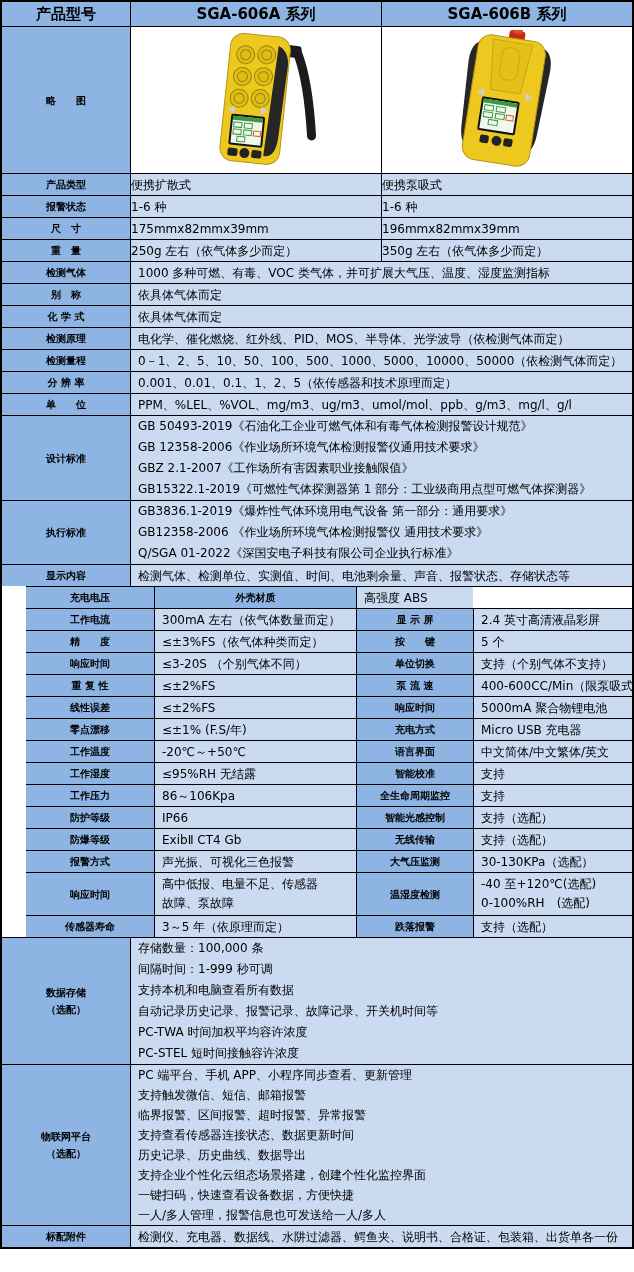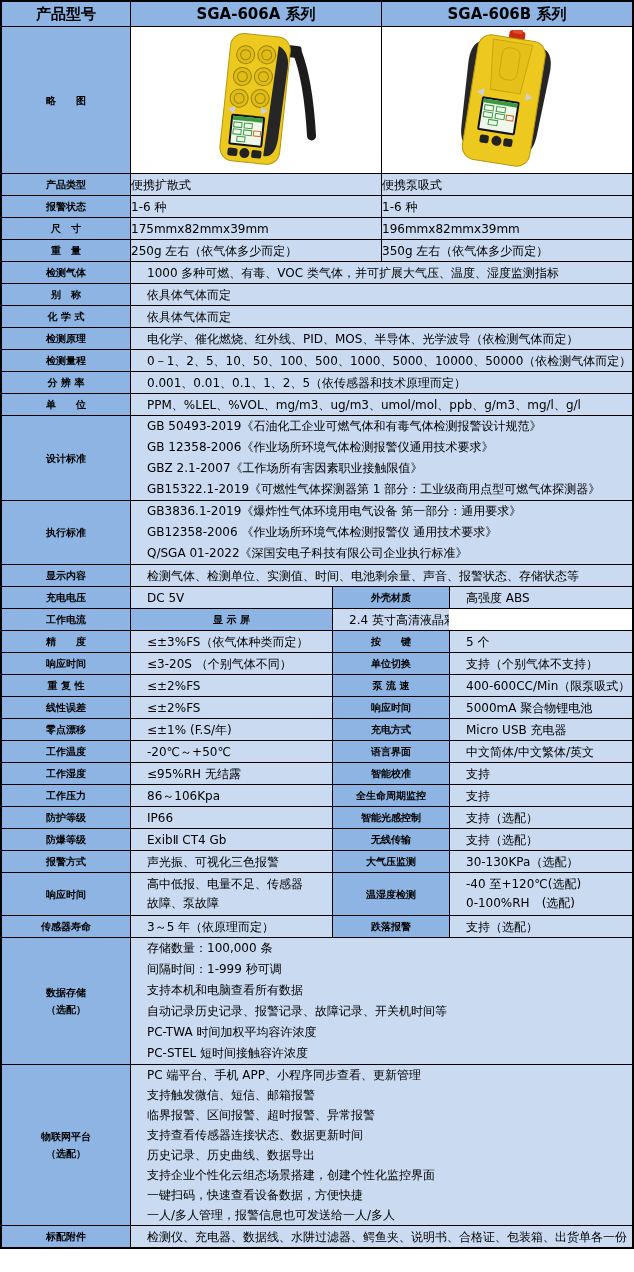--- a/index.html
+++ b/index.html
@@ -9,21 +9,21 @@
     box-sizing:border-box;
     border:2px solid #000;
     background:#fff;
     overflow:hidden;
   }
   .row{display:grid;border-top:1px solid #000;}
   .sheet > .row:first-child{border-top:none;}
   #rows-host{display:contents;}
   .cols2{grid-template-columns:128px 251px 251px;}
   .colspan{grid-template-columns:128px 502px;}
-  .cols4{grid-template-columns:128px 202px 117px 183px;}
+  .cols4{grid-template-columns:128px 202px 117px 183px;margin-left:24px;}
   .h1{height:21px;}
   .h2{height:42px;}
   .hdr{height:24px;}
   .himg{height:146px;}
   .c{
     box-sizing:border-box;
     border-left:1px solid #000;
     display:flex;
     align-items:center;
     overflow:hidden;
@@ -38,21 +38,21 @@
     text-align:center;
     flex-direction:column;
     line-height:17px;
   }
   .val{
     background:var(--val-bg,#C9DAF1);
     font-size:12px;
     line-height:20px;
   }
   .val.center{justify-content:flex-start;text-align:center;}
-  .val.left{padding:0 16px;}
+  .val.left{padding:0 7px;}
   .val .ln{white-space:nowrap;}
   .stack{flex-direction:column;align-items:flex-start;justify-content:center;padding:2px 7px;}
   .stack .ln{line-height:21px;}
   .lh20 .stack .ln{line-height:20px;}
   .h2 .stack .ln{line-height:19px;text-align:center;}
   .imgcell{background:#fff;justify-content:center;}
   .hdrcell{font-size:15px;}
   svg{display:block;}
 </style>
 </head>
@@ -278,32 +278,32 @@
         <div class="c lab">
           <div>显示内容</div>
         </div>
         <div class="c val left">
           <div class="ln">检测气体、检测单位、实测值、时间、电池剩余量、声音、报警状态、存储状态等</div>
         </div>
       </div><div class="row cols4 h1">
         <div class="c lab">
           <div>充电电压</div>
         </div>
-        <div class="c val left">
-          <div class="ln">DC 5V</div>
-        </div>
         <div class="c lab">
           <div>外壳材质</div>
         </div>
         <div class="c val left">
           <div class="ln">高强度 ABS</div>
         </div>
       </div><div class="row cols4 h1">
         <div class="c lab">
           <div>工作电流</div>
+        </div>
+        <div class="c val left">
+          <div class="ln">300mA 左右（依气体数量而定）</div>
         </div>
         <div class="c lab">
           <div>显 示 屏</div>
         </div>
         <div class="c val left">
           <div class="ln">2.4 英寸高清液晶彩屏</div>
         </div>
       </div><div class="row cols4 h1">
         <div class="c lab">
           <div>精　　度</div>

